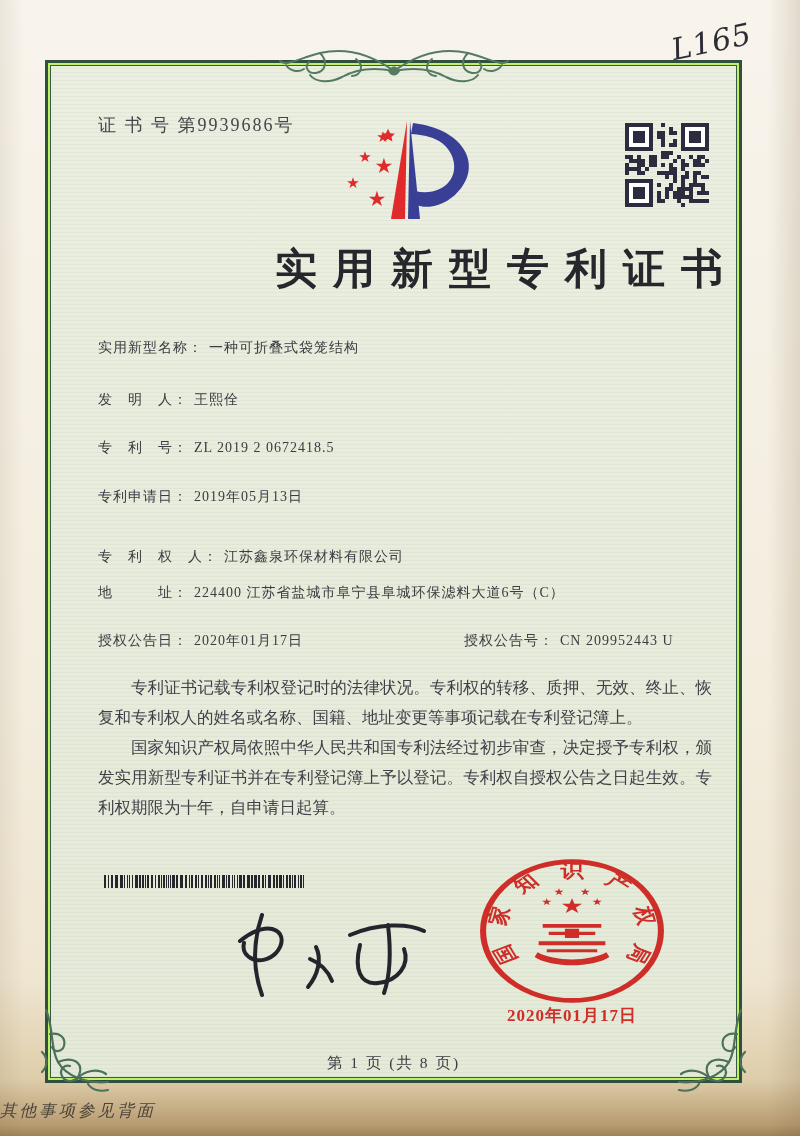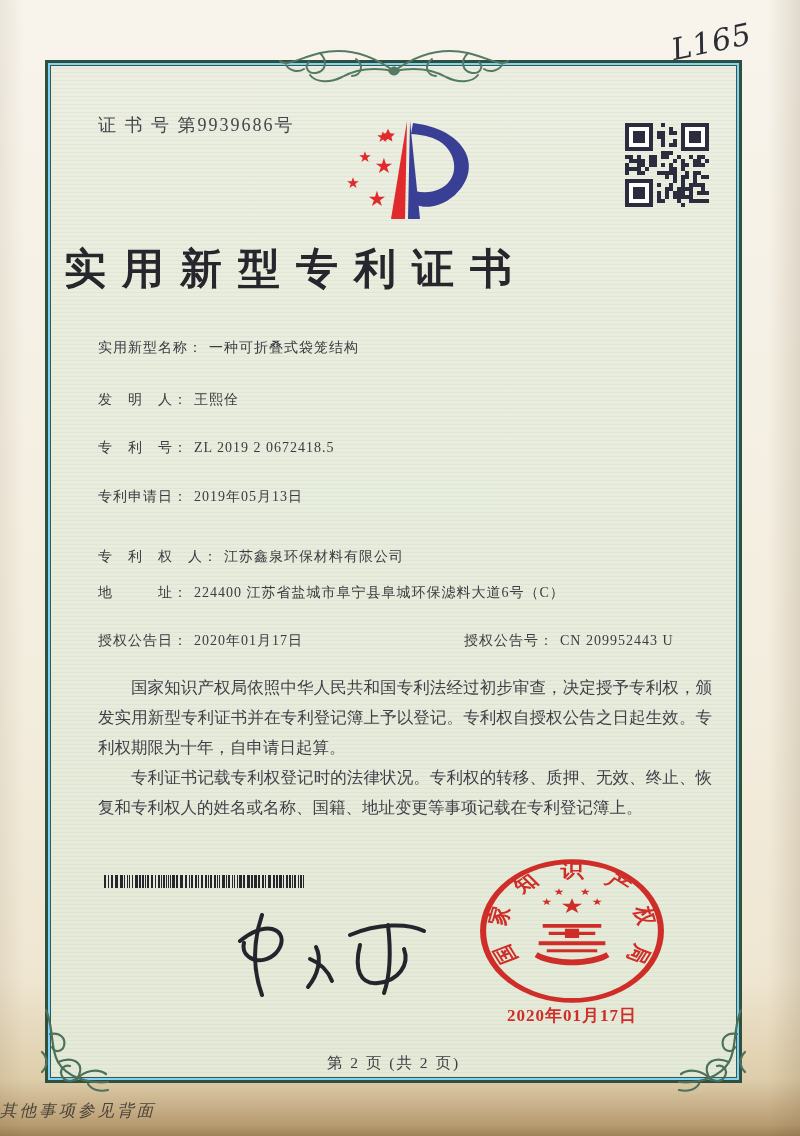--- a/index.html
+++ b/index.html
@@ -12,37 +12,37 @@
     position:relative;color:#3c3c42;
   }
   .hand-note{
     position:absolute;top:24px;right:48px;
     font-family:"DejaVu Serif",serif;font-style:italic;font-size:30px;color:#2d2d36;
     transform:rotate(-12deg);letter-spacing:1px;
   }
   
   .frame{
     position:absolute;left:45px;top:60px;width:697px;height:1023px;
-    border:3px solid #30503e;box-sizing:border-box;background:#7dd3fc;
+    border:3px solid #30503e;box-sizing:border-box;background:#bef264;
   }
   .frame-inner{
     position:absolute;inset:2px;border:1px solid #3a5a47;
     background:
       repeating-linear-gradient(0deg, rgba(105,140,105,.07) 0 1px, rgba(0,0,0,0) 1px 4px),
       linear-gradient(180deg,#ebeee0 0%,#e7ecdc 55%,#e4e9d8 100%);
   }
   .ornament-top{position:absolute;left:50%;top:-26px;transform:translateX(-50%);}
   .ornament-bl{position:absolute;left:-20px;bottom:-20px;}
   .ornament-br{position:absolute;right:-20px;bottom:-20px;transform:scaleX(-1);}
   
   .cert-no{position:absolute;left:50px;top:50px;font-size:18px;letter-spacing:2px;color:#45454c;}
   .logo{position:absolute;left:283px;top:46px;}
   .qr{position:absolute;left:577px;top:60px;width:84px;height:84px;}
   .title{
-    position:absolute;left:0;top:178px;width:100%;text-align:left;
+    position:absolute;left:0;top:178px;width:100%;text-align:right;
     font-size:42px;color:#26262c;letter-spacing:16px;text-indent:16px;font-weight:600;
   }
   .fields{position:absolute;left:50px;top:276px;width:615px;}
   .frow{position:absolute;left:0;font-size:14px;color:#3b3b41;white-space:nowrap;letter-spacing:1px;}
   .frow .lab{color:#3b3b41;}
   .frow .val{margin-left:6px;}
   .frow2{position:absolute;left:335px;top:0;margin-left:31px;}
   .paras{position:absolute;left:50px;top:610px;width:614px;font-size:16.5px;line-height:1.82;color:#3f3f47;text-align:justify;}
   .paras p{margin:0;text-indent:2em;}
   .barcode{position:absolute;left:56px;top:812px;width:204px;height:13px;}
@@ -260,22 +260,22 @@
     <div class="frow" style="top:149px"><span class="lab">专利申请日</span><span>：</span><span class="val">2019年05月13日</span></div>
     <div class="frow" style="top:209px"><span class="lab">专　利　权　人</span><span>：</span><span class="val">江苏鑫泉环保材料有限公司</span></div>
     <div class="frow" style="top:245px"><span class="lab">地　　　址</span><span>：</span><span class="val">224400 江苏省盐城市阜宁县阜城环保滤料大道6号（C）</span></div>
     <div class="frow" style="top:293px">
       <span class="lab">授权公告日</span><span>：</span><span class="val">2020年01月17日</span>
       <span class="frow2"><span class="lab">授权公告号</span><span>：</span><span class="val">CN 209952443 U</span></span>
     </div>
   </div>
 
   <div class="paras">
+    <p>专利证书记载专利权登记时的法律状况。专利权的转移、质押、无效、终止、恢复和专利权人的姓名或名称、国籍、地址变更等事项记载在专利登记簿上。</p>
     <p>国家知识产权局依照中华人民共和国专利法经过初步审查，决定授予专利权，颁发实用新型专利证书并在专利登记簿上予以登记。专利权自授权公告之日起生效。专利权期限为十年，自申请日起算。</p>
-    <p>专利证书记载专利权登记时的法律状况。专利权的转移、质押、无效、终止、恢复和专利权人的姓名或名称、国籍、地址变更等事项记载在专利登记簿上。</p>
   </div>
 
   <svg class="barcode" id="barcode-svg" viewBox="0 0 204 13" preserveAspectRatio="none" shape-rendering="crispEdges">
       <rect x="0" y="0" width="2" height="13" fill="#26262c"></rect>
       <rect x="4" y="0" width="1" height="13" fill="#26262c"></rect>
       <rect x="7" y="0" width="2" height="13" fill="#26262c"></rect>
       <rect x="11" y="0" width="3" height="13" fill="#26262c"></rect>
       <rect x="16" y="0" width="3" height="13" fill="#26262c"></rect>
       <rect x="20" y="0" width="1" height="13" fill="#26262c"></rect>
       <rect x="23" y="0" width="1" height="13" fill="#26262c"></rect>
@@ -368,16 +368,16 @@
           <text x="53.76395804009861" y="40.4675942393405" font-size="23" fill="#cf2d28" text-anchor="middle" transform="rotate(-38.666666666666686,53.76395804009861,40.4675942393405)">知</text>
           <text x="95" y="26" font-size="23" fill="#cf2d28" text-anchor="middle" transform="rotate(0,95,26)">识</text>
           <text x="136.23604195990137" y="40.467594239340485" font-size="23" fill="#cf2d28" text-anchor="middle" transform="rotate(38.66666666666666,136.23604195990137,40.467594239340485)">产</text>
           <text x="159.39371049215816" y="77.52761080359839" font-size="23" fill="#cf2d28" text-anchor="middle" transform="rotate(77.33333333333334,159.39371049215816,77.52761080359839)">权</text>
           <text x="154.32040705574502" y="120.93249568807911" font-size="23" fill="#cf2d28" text-anchor="middle" transform="rotate(116,154.32040705574502,120.93249568807911)">局</text>
         </g>
     </svg>
     <div class="seal-date">2020年01月17日</div>
   </div>
 
-  <div class="pageinfo">第 2 页 (共 2 页)</div>
+  <div class="pageinfo">第 1 页 (共 8 页)</div>
 </div>
 
 <div class="backnote">其他事项参见背面</div>
 
 </body></html>

